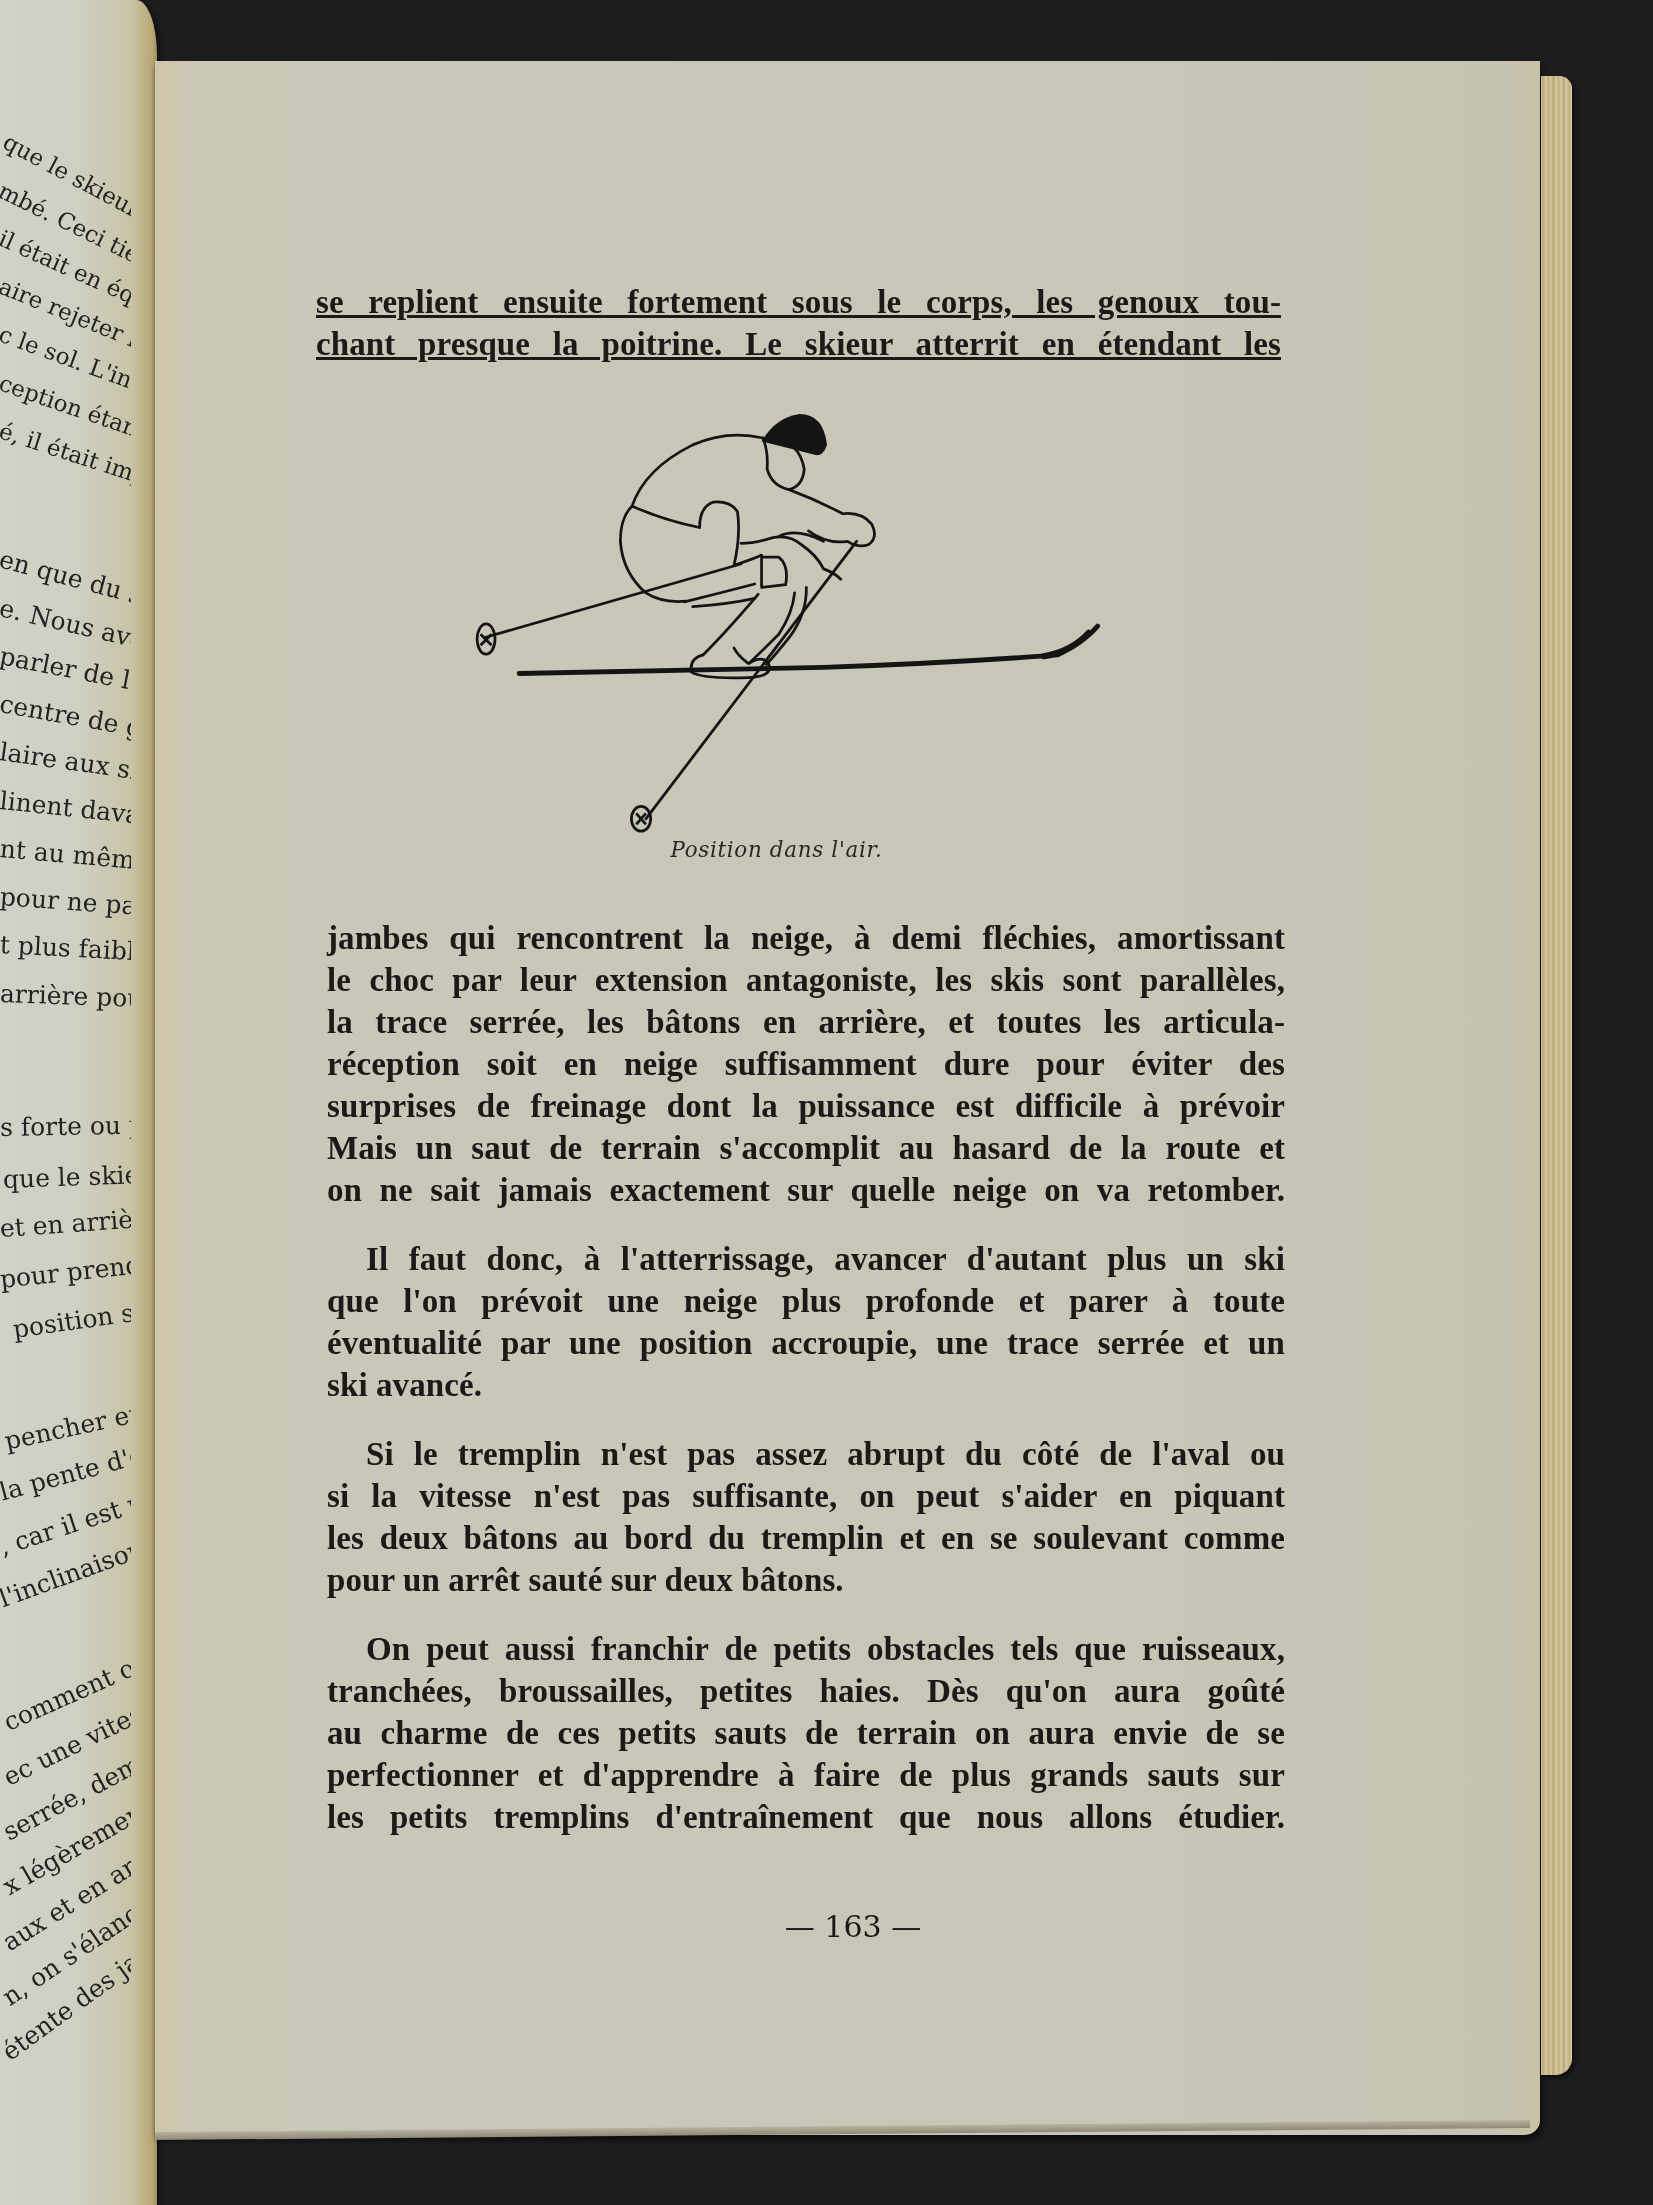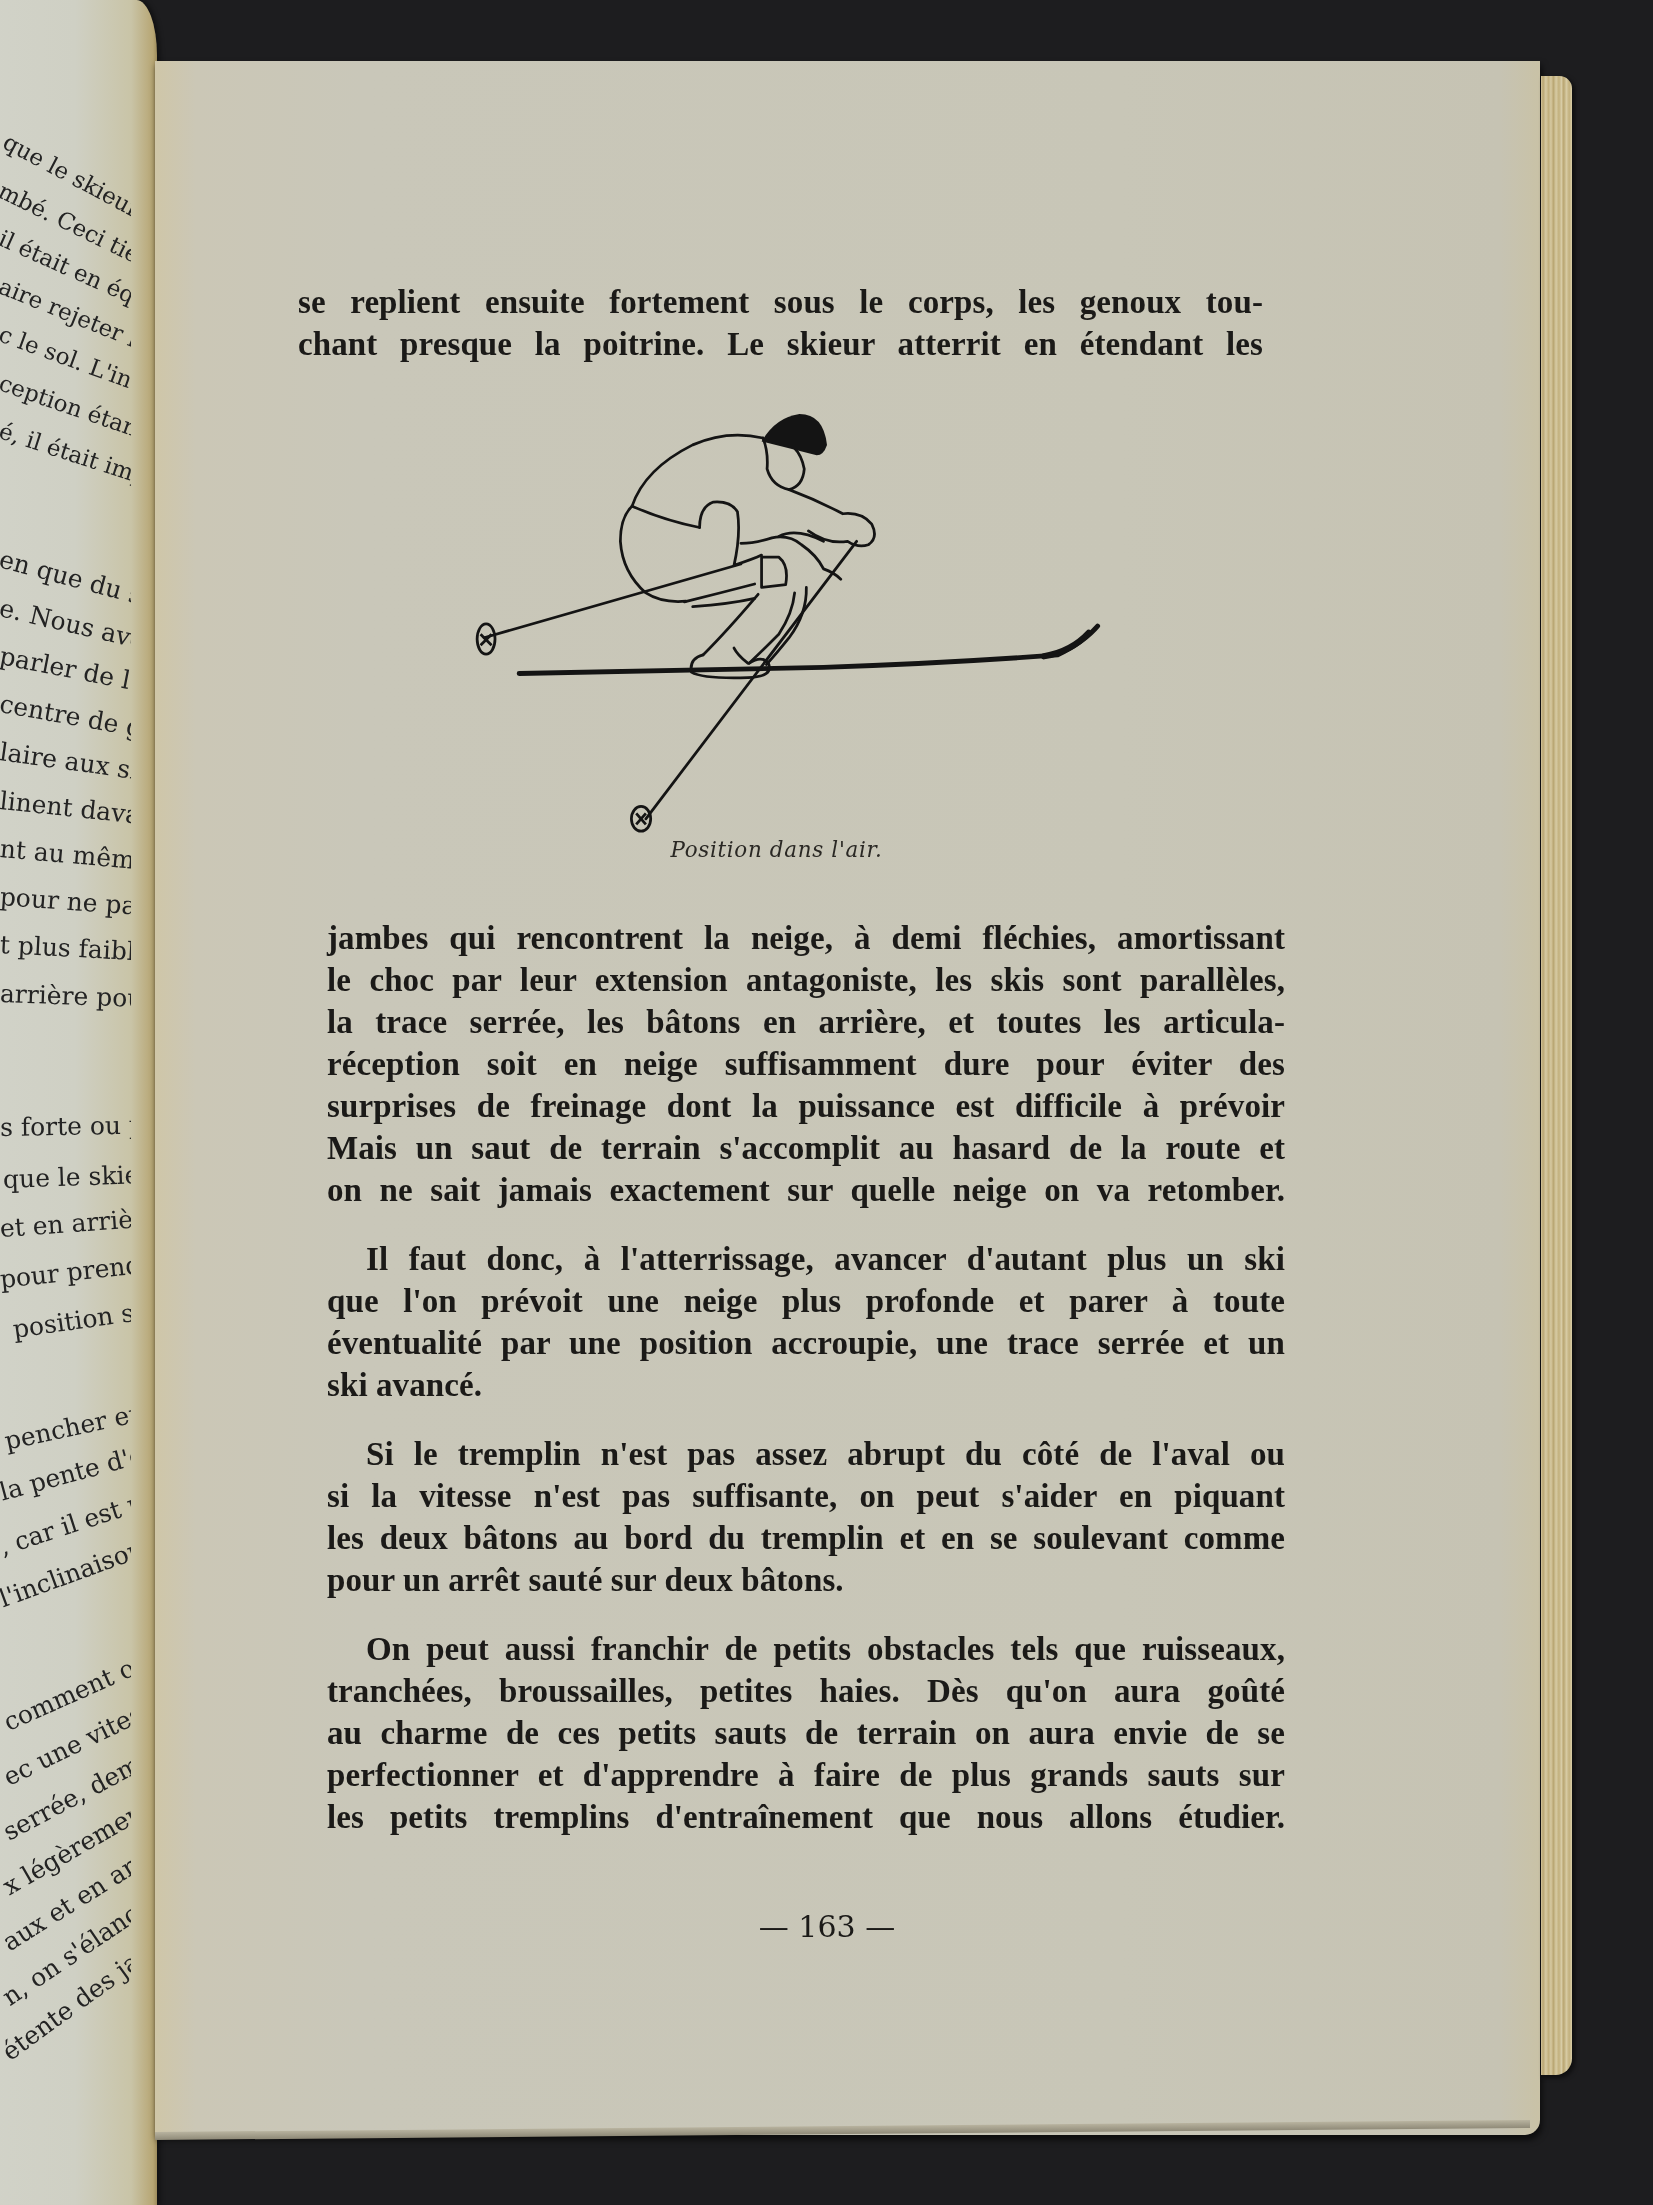--- a/index.html
+++ b/index.html
@@ -65,21 +65,21 @@
       white-space: nowrap;
     }
     .line.last {
       text-align-last: left;
     }
     .line.indent {
       padding-left: 39px;
       margin-top: 27px;
     }
 
-    .top-text { top: 281px; left: 298px; width: 965px; }
+    .top-text { top: 281px; left: 316px; width: 965px; text-decoration: underline; }
     .main-text { top: 917px; left: 327px; width: 958px; }
 
     .figure {
       position: absolute;
       left: 465px;
       top: 407px;
       width: 662px;
       height: 427px;
     }
     .caption {
@@ -89,21 +89,21 @@
       width: 655px;
       text-align: center;
       font-family: "DejaVu Serif", serif;
       font-style: italic;
       font-size: 21.4px;
       color: #2a2824;
       letter-spacing: 0.7px;
     }
     .page-number {
       position: absolute;
-      left: 689px;
+      left: 715px;
       top: 1909px;
       width: 276px;
       text-align: center;
       font-family: "DejaVu Serif", serif;
       font-size: 30px;
       color: #1b1a18;
     }
 
     
     .left-page {

